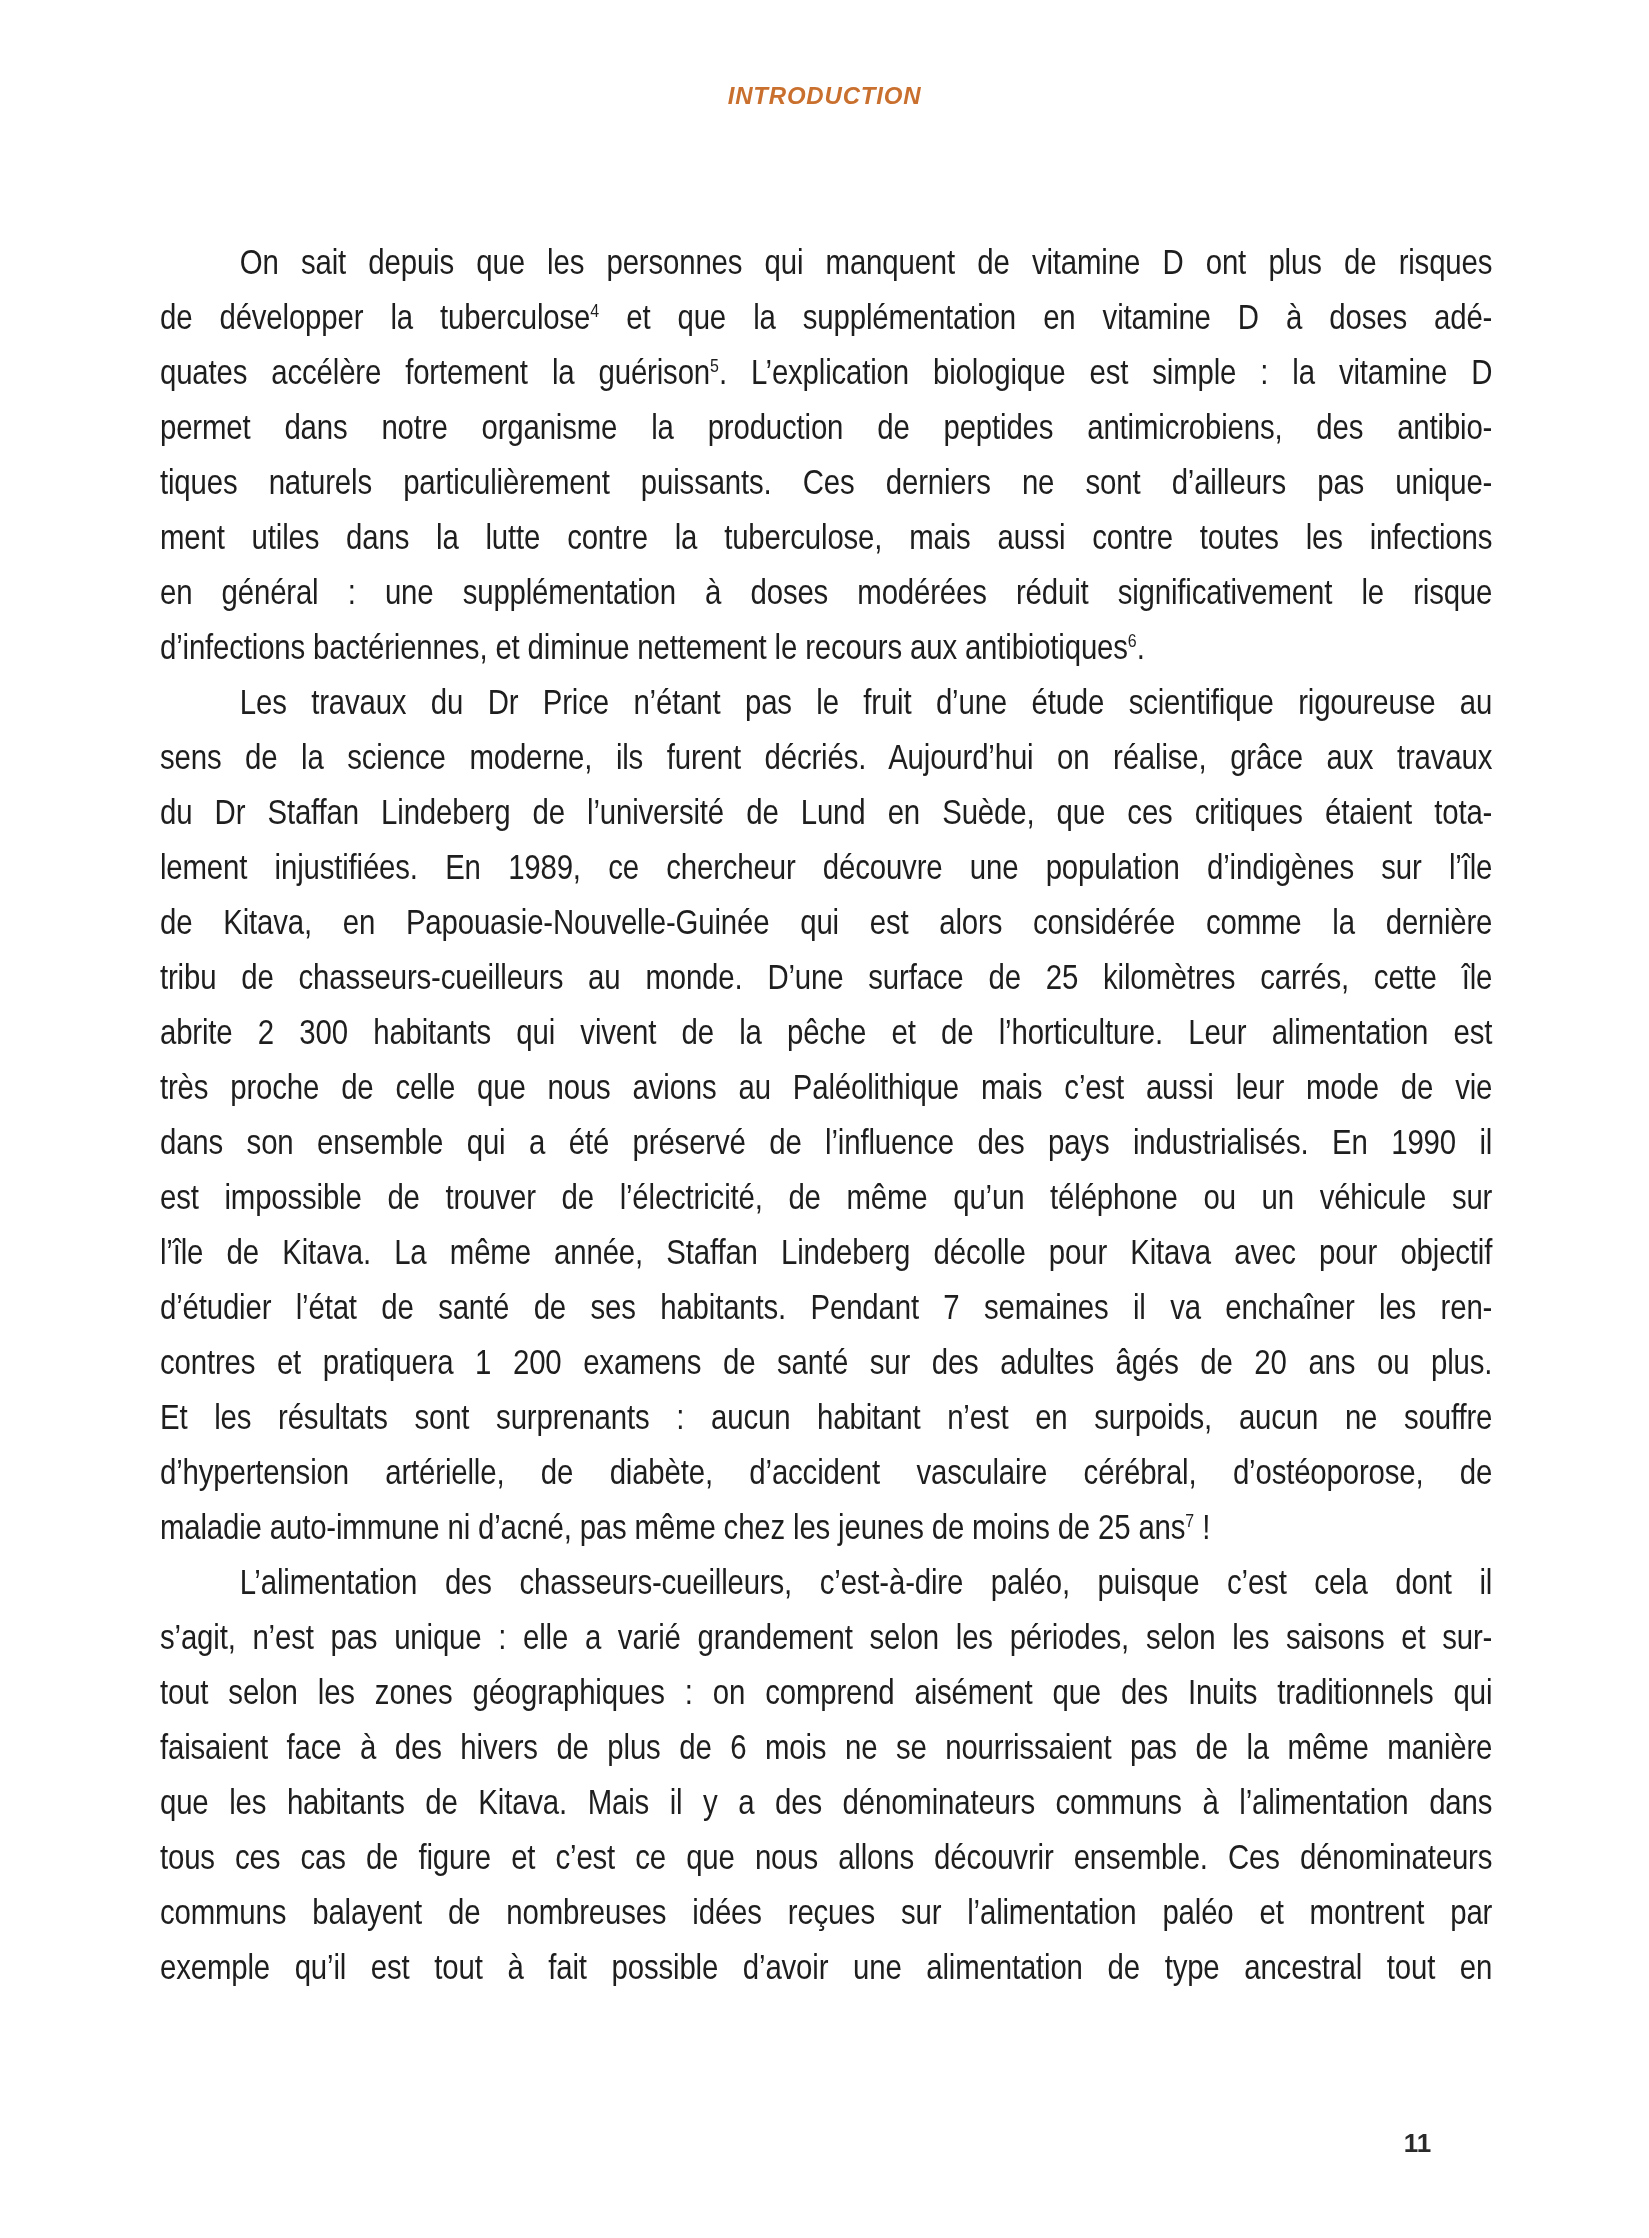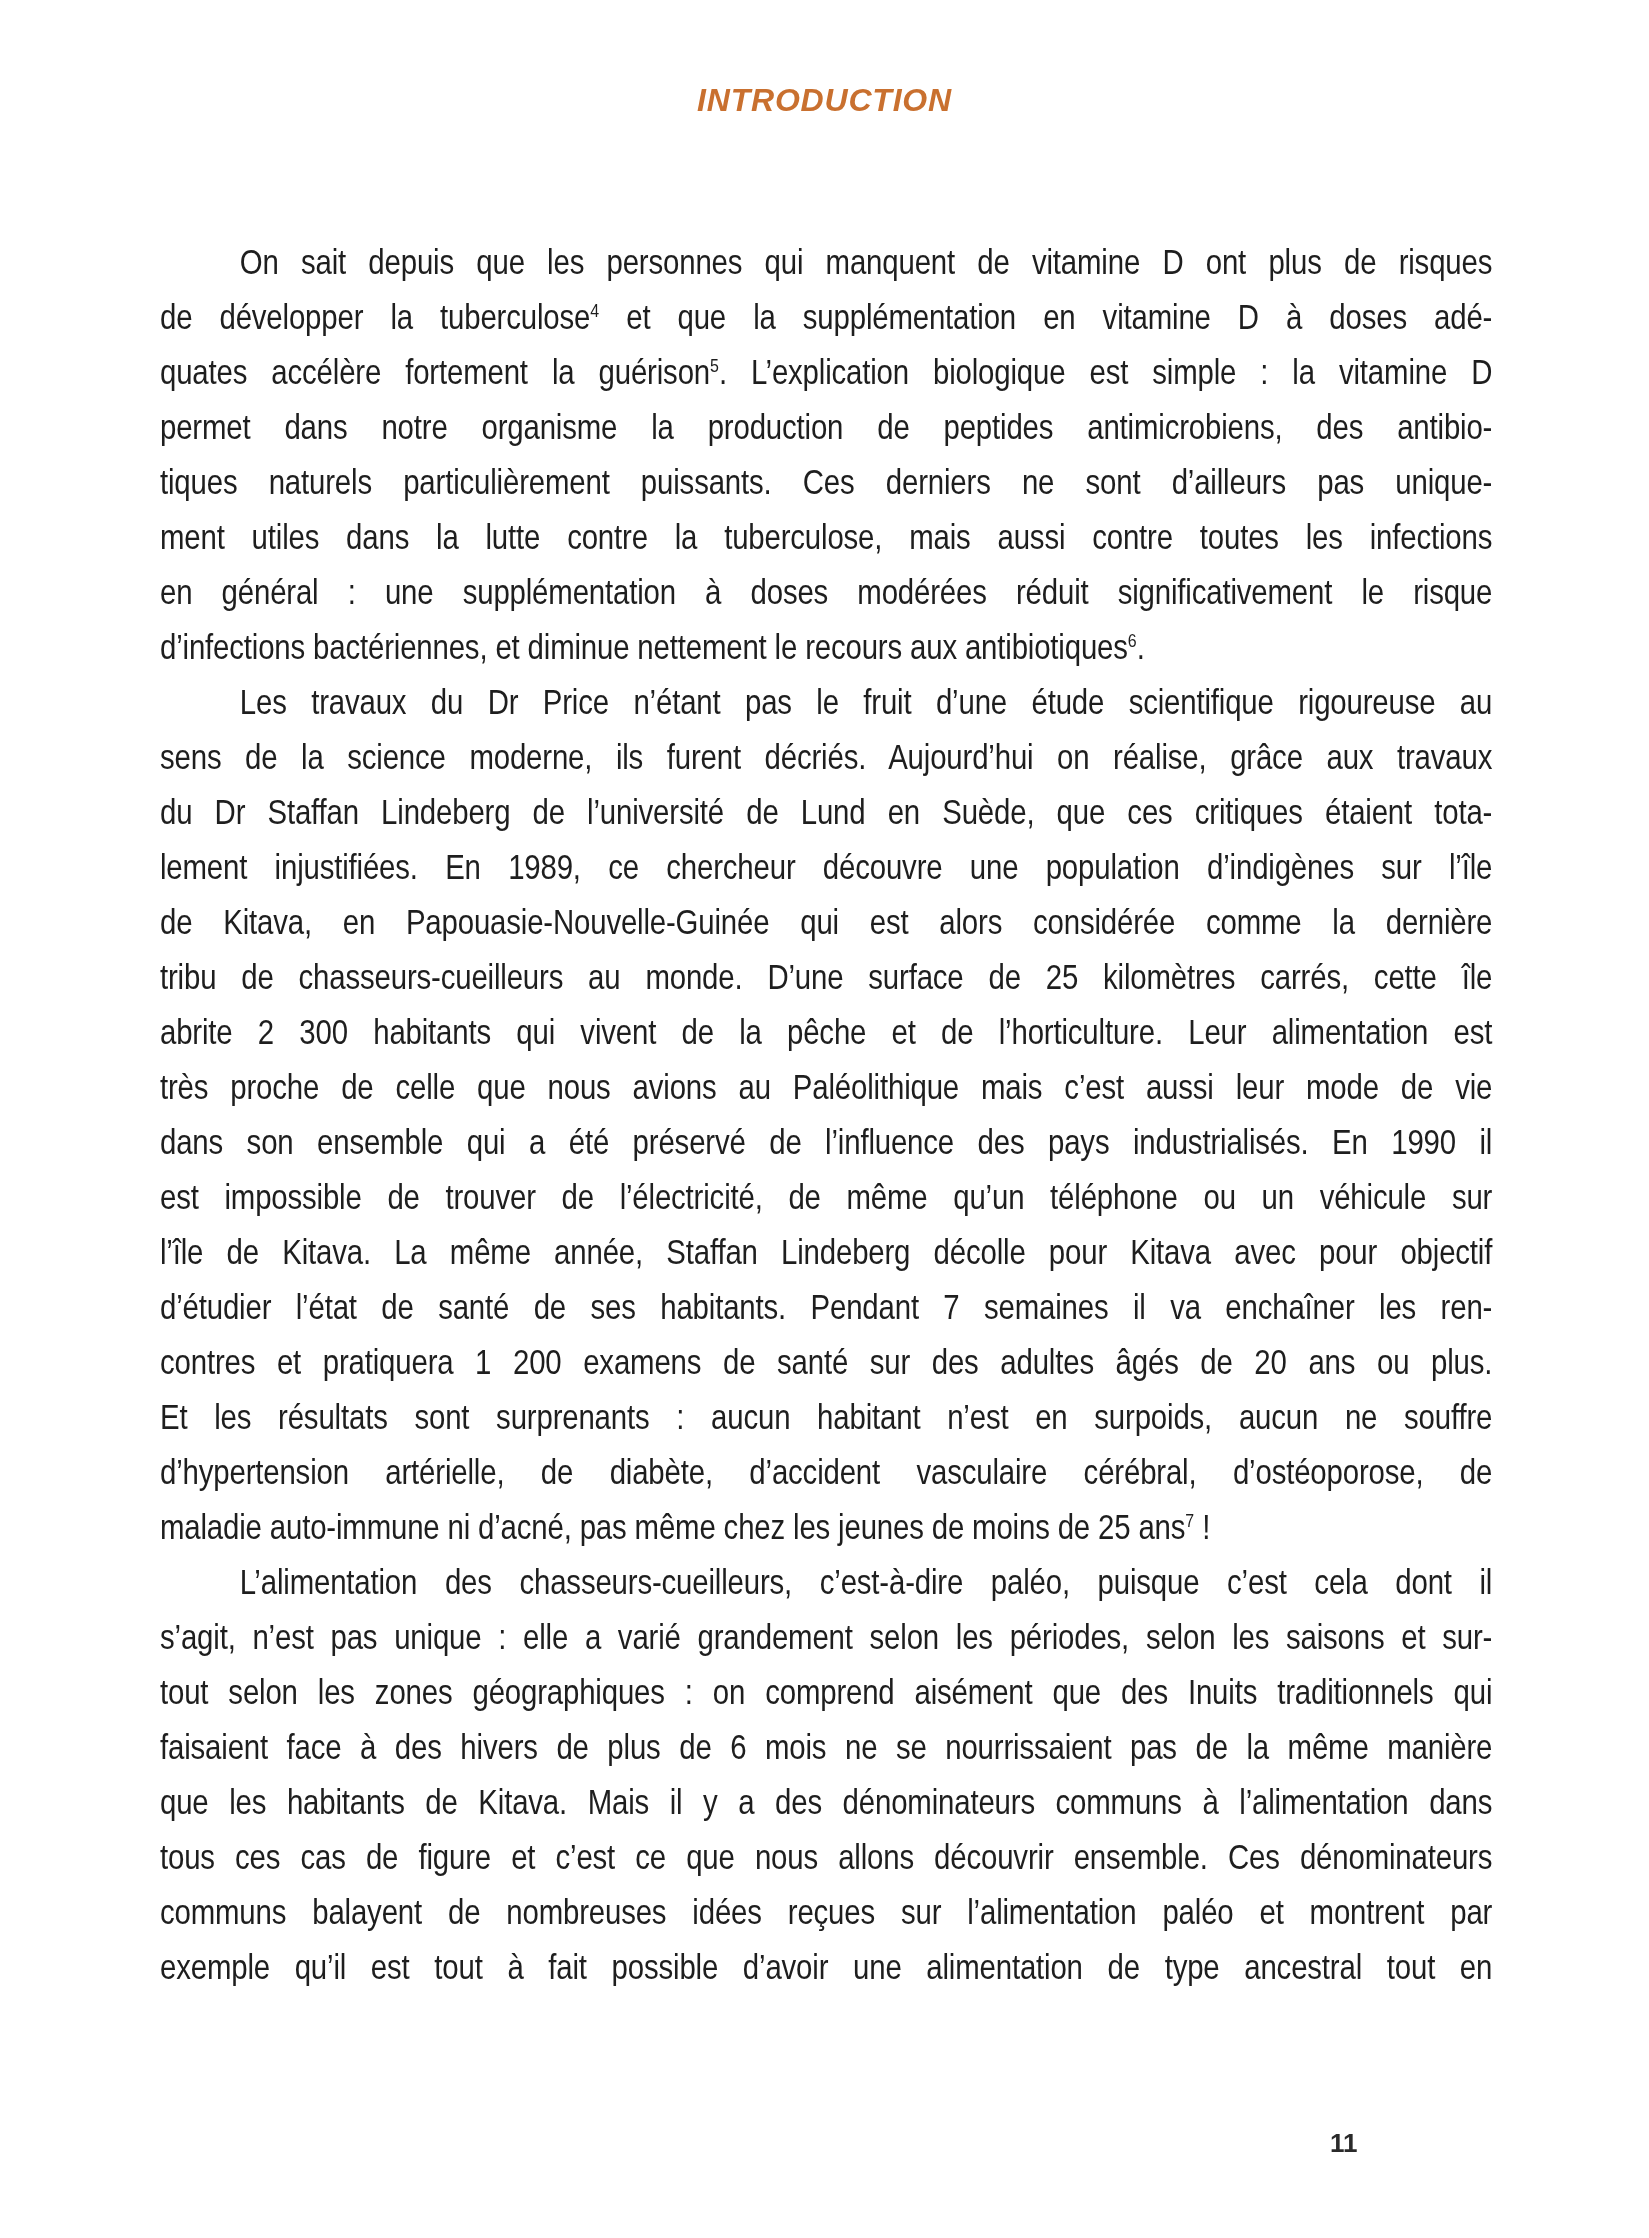--- a/index.html
+++ b/index.html
@@ -15,21 +15,21 @@
     overflow: hidden;
     font-family: "Liberation Sans", "DejaVu Sans", sans-serif;
     color: #1e1e1e;
   }
   .section-title {
     position: absolute;
     top: 82px;
     left: 0;
     width: 100%;
     text-align: center;
-    font-size: 32px;
+    font-size: 24px;
     font-weight: bold;
     font-style: italic;
     letter-spacing: 0.8px;
     color: #c9702f;
   }
   .body-block {
     position: absolute;
     left: 160px;
     top: 234px;
     width: 1586px;
@@ -57,21 +57,21 @@
     vertical-align: baseline;
     position: relative;
     top: -0.62em;
     letter-spacing: 0;
   }
   .page-number {
     position: absolute;
     top: 2128px;
     left: 1330px;
     width: 175px;
-    text-align: left;
+    text-align: center;
     font-size: 26px;
     font-weight: bold;
     color: #2a2a2a;
   }
 </style>
 </head>
 <body>
 
 <div class="page">
   <div class="section-title" style="color: rgb(201, 112, 47);">INTRODUCTION</div>

